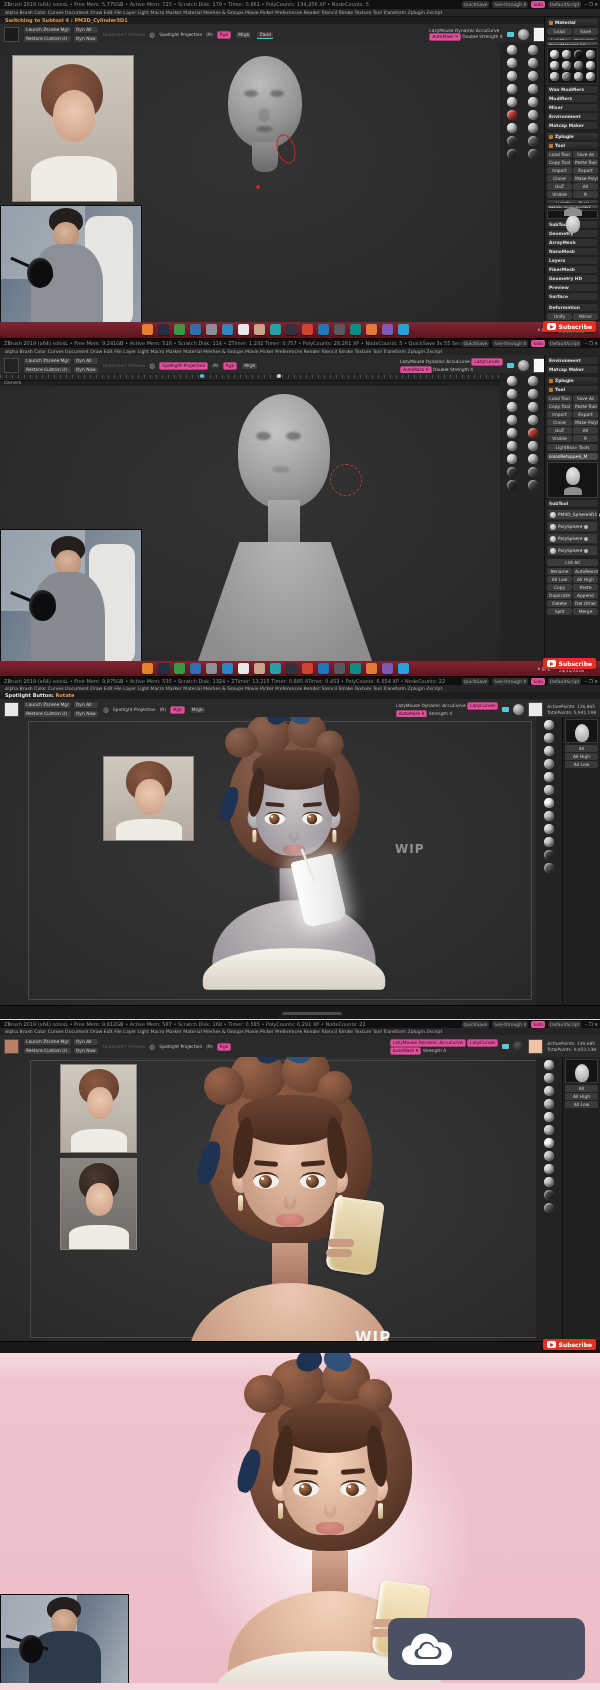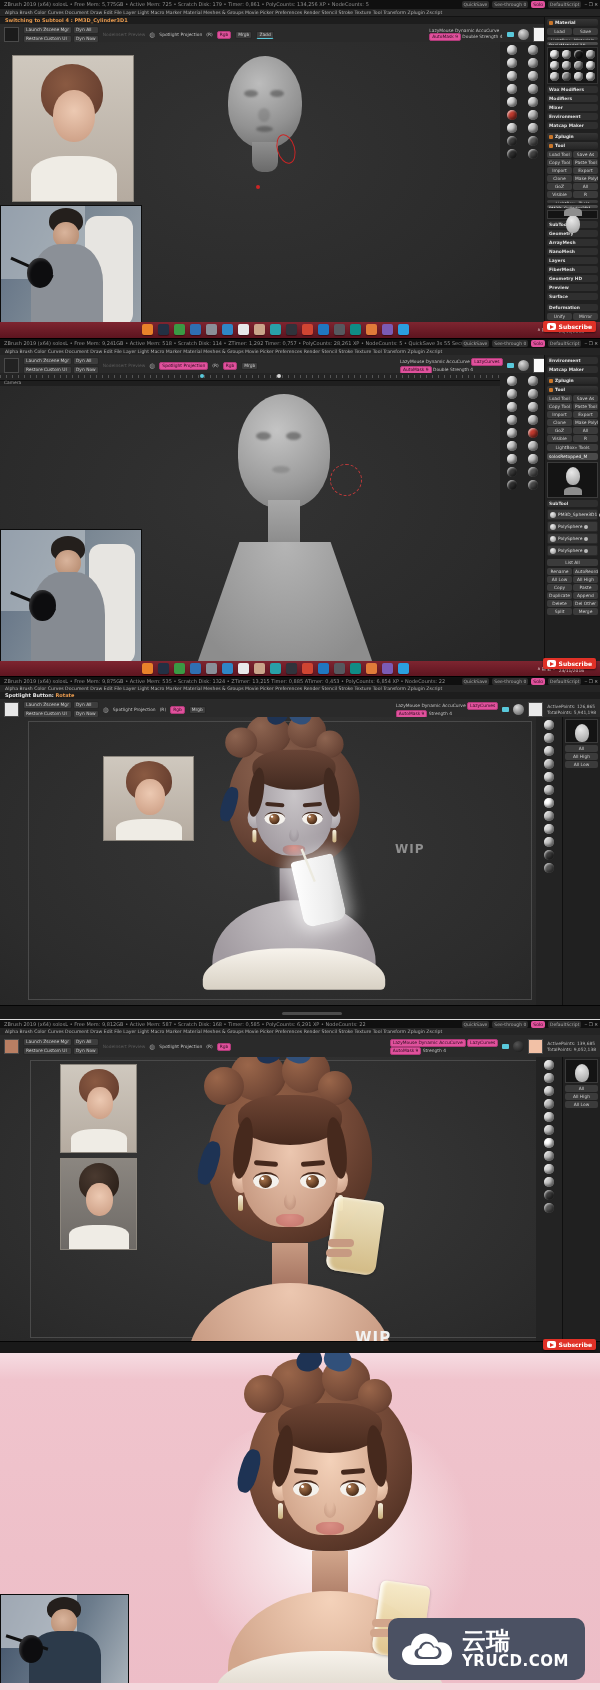--- a/index.html
+++ b/index.html
@@ -845,21 +845,17 @@
       <div class="wc-arm" style="left:4px;top:46px;width:44px;height:3px;transform:rotate(18deg);"></div>
       <div class="wc-mic" style="left:18px;top:40px;width:24px;height:28px;"></div>
     </div>
 
     <div class="watermark" style="left:388px;top:265px;width:197px;height:62px;">
       <svg class="wm-cloud" width="54" height="36" viewBox="0 0 54 36">
         <path d="M14 34c-7 0-12-4.5-12-10.5C2 18.5 6 14.6 11 14.2 12.2 7.4 18 2.5 25 2.5c6 0 11.2 3.7 13.3 9 .8-.2 1.6-.3 2.5-.3 6.2 0 11.2 4.6 11.2 11.2 0 7-5 11.6-11.6 11.6z" fill="#ffffff"></path>
         <path d="M21 28c-3.8 0-6.5-2.4-6.5-5.7 0-2.7 2-4.9 4.7-5.1.7-3.7 3.8-6.4 7.6-6.4 3.3 0 6.1 2 7.3 4.9.4-.1.9-.1 1.3-.1 3.4 0 6.1 2.5 6.1 6.1 0 3.8-2.7 6.3-6.3 6.3z" fill="#4b5163"></path>
         <path d="M23 26c-2.9 0-5-1.9-5-4.4 0-2.1 1.5-3.8 3.6-4 .5-2.8 2.9-4.9 5.8-4.9 2.6 0 4.7 1.5 5.6 3.8.3-.1.7-.1 1-.1 2.6 0 4.7 1.9 4.7 4.7 0 2.9-2.1 4.9-4.9 4.9z" fill="#ffffff"></path>
       </svg>
-      <div class="wm-text">
-        <div class="wm-cn">云瑞</div>
-        <div class="wm-en">YRUCD.COM</div>
-      </div>
     </div>
     <div class="botstrip"></div>
   </div>
 
 </div>
 
 </body></html>

